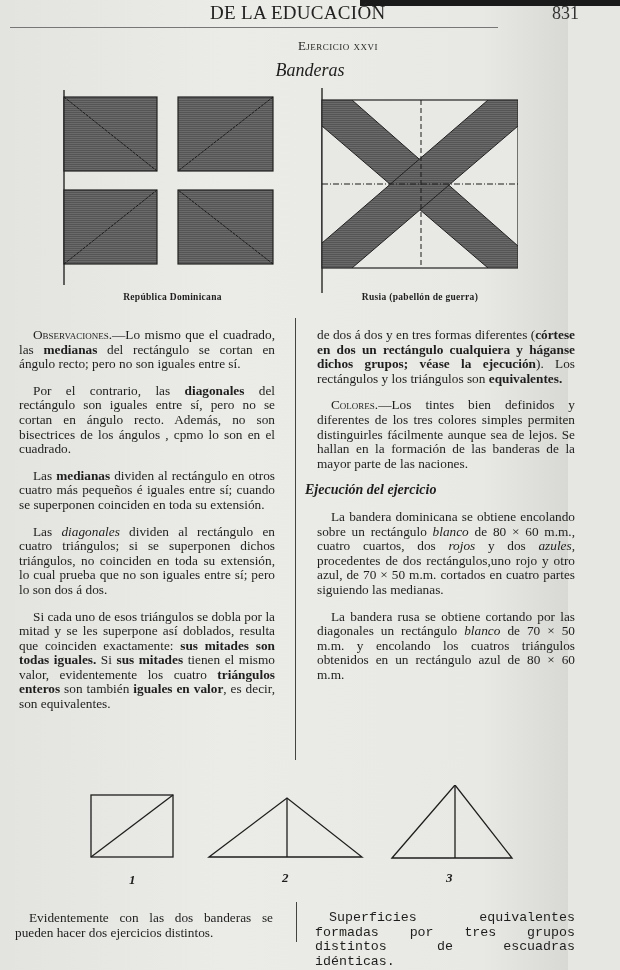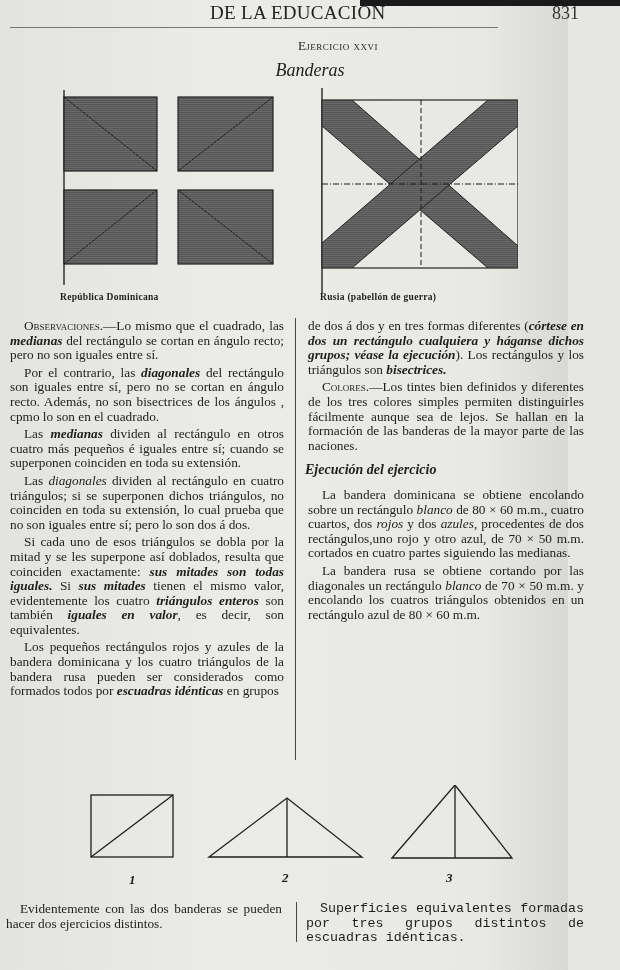--- a/index.html
+++ b/index.html
@@ -9,27 +9,27 @@
         background:linear-gradient(90deg,#e3e3df 0%,#ebebe7 40%,#e8e8e4 85%,#d8d8d4 100%);}
   .topbar{position:absolute;left:0;top:0;width:620px;height:4px;}
   .topbar .dark{position:absolute;right:0;top:0;width:260px;height:6px;background:#1a1a1a;}
   .running-head{position:absolute;left:0;top:0;width:620px;height:30px;}
   .rh-title{position:absolute;left:210px;top:2px;font-size:19px;letter-spacing:0.3px;color:#222;}
   .rh-page{position:absolute;left:552px;top:3px;font-size:18px;color:#333;}
   .rule{position:absolute;left:10px;top:27px;width:488px;height:1px;background:#777;}
   .ex-title{position:absolute;left:0;width:620px;top:38px;text-align:center;font-size:13px;letter-spacing:0.5px;font-variant:small-caps;padding-left:28px;}
   .ex-sub{position:absolute;left:0;width:620px;top:60px;text-align:center;font-size:18px;font-style:italic;}
   .fig{position:absolute;}
-  .caption{position:absolute;font-size:9.5px;font-weight:bold;text-align:left;letter-spacing:0.3px;}
+  .caption{position:absolute;font-size:9.5px;font-weight:bold;text-align:center;letter-spacing:0.3px;}
   .col{position:absolute;font-size:13.3px;line-height:14.6px;text-align:justify;}
-  .col p{margin:3px;text-indent:14px;}
+  .col p{margin:12px;text-indent:14px;}
   .col p.h{text-align:left;font-style:italic;font-weight:bold;text-indent:0;margin:10px 0 10px 0;font-size:14px;}
   .sc{font-variant:small-caps;}
   .it{font-style:italic;}
-  .bi{font-style:italic;font-weight:bold;}
+  .bi{font-weight:bold;}
   .vrule{position:absolute;width:1px;background:#444;}
   .figlabel{position:absolute;font-size:13px;font-style:italic;font-weight:bold;}
 </style>
 </head>
 <body>
 
 <div class="page">
   <div class="topbar">
       <div class="dark"></div>
     </div>
@@ -76,27 +76,26 @@
     <line x1="4" y1="96" x2="200" y2="96" stroke="#1a1a1a" stroke-width="1" stroke-dasharray="6,2,1,2"></line>
   </svg>
   <div class="caption" style="left:320px;top:292px;width:200px">Rusia (pabellón de guerra)</div>
 
   <div class="col" style="left:7px;top:316px;width:280px;">
     <p><span class="sc">Observaciones.</span><span>—Lo mismo que el cuadrado, las </span><span class="bi">medianas</span><span> del rectángulo se cortan en ángulo recto; pero no son iguales entre sí.</span></p>
     <p><span>Por el contrario, las </span><span class="bi">diagonales</span><span> del rectángulo son iguales entre sí, pero no se cortan en ángulo recto. Además, no son bisectrices de los ángulos , cpmo lo son en el cuadrado.</span></p>
     <p><span>Las </span><span class="bi">medianas</span><span> dividen al rectángulo en otros cuatro más pequeños é iguales entre sí; cuando se superponen coinciden en toda su extensión.</span></p>
     <p><span>Las </span><span class="it">diagonales</span><span> dividen al rectángulo en cuatro triángulos; si se superponen dichos triángulos, no coinciden en toda su extensión, lo cual prueba que no son iguales entre sí; pero lo son dos á dos.</span></p>
     <p><span>Si cada uno de esos triángulos se dobla por la mitad y se les superpone así doblados, resulta que coinciden exactamente: </span><span class="bi">sus mitades son todas iguales.</span><span> Si </span><span class="bi">sus mitades</span><span> tienen el mismo valor, evidentemente los cuatro </span><span class="bi">triángulos enteros</span><span> son también </span><span class="bi">iguales en valor</span><span>, es decir, son equivalentes.</span></p>
-    <p><span>Los pequeños rectángulos rojos y azules de la bandera dominicana y los cuatro triángulos de la bandera rusa pueden ser considerados como formados todos por </span><span class="bi">escuadras idénticas</span><span> en grupos</span></p>
   </div>
 
   <div class="vrule" style="left:295px;top:318px;height:442px;"></div>
 
   <div class="col" style="left:305px;top:316px;width:282px;">
-    <p style="text-indent:0"><span>de dos á dos y en tres formas diferentes (</span><span class="bi">córtese en dos un rectángulo cualquiera y háganse dichos grupos; véase la ejecución</span><span>). Los rectángulos y los triángulos son </span><span class="bi">bisectrices.</span></p>
+    <p style="text-indent:0"><span>de dos á dos y en tres formas diferentes (</span><span class="bi">córtese en dos un rectángulo cualquiera y háganse dichos grupos; véase la ejecución</span><span>). Los rectángulos y los triángulos son </span><span class="bi">equivalentes.</span></p>
     <p><span class="sc">Colores.</span><span>—Los tintes bien definidos y diferentes de los tres colores simples permiten distinguirles fácilmente aunque sea de lejos. Se hallan en la formación de las banderas de la mayor parte de las naciones.</span></p>
     <p class="h">Ejecución del ejercicio</p>
     <p><span>La bandera dominicana se obtiene encolando sobre un rectángulo </span><span class="it">blanco</span><span> de 80 × 60 m.m., cuatro cuartos, dos </span><span class="it">rojos</span><span> y dos </span><span class="it">azules</span><span>, procedentes de dos rectángulos,uno rojo y otro azul, de 70 × 50 m.m. cortados en cuatro partes siguiendo las medianas.</span></p>
     <p><span>La bandera rusa se obtiene cortando por las diagonales un rectángulo </span><span class="it">blanco</span><span> de 70 × 50 m.m. y encolando los cuatros triángulos obtenidos en un rectángulo azul de 80 × 60 m.m.</span></p>
   </div>
 
   <svg class="fig" style="left:85px;top:785px" width="440" height="80" viewBox="0 0 440 80">
     <rect x="6" y="10" width="82" height="62" fill="none" stroke="#1e1e1e" stroke-width="1.3"></rect>
     <line x1="6" y1="72" x2="88" y2="10" stroke="#1e1e1e" stroke-width="1.3"></line>
     <polygon points="124,72 202,13 277,72" fill="none" stroke="#1e1e1e" stroke-width="1.3"></polygon>

